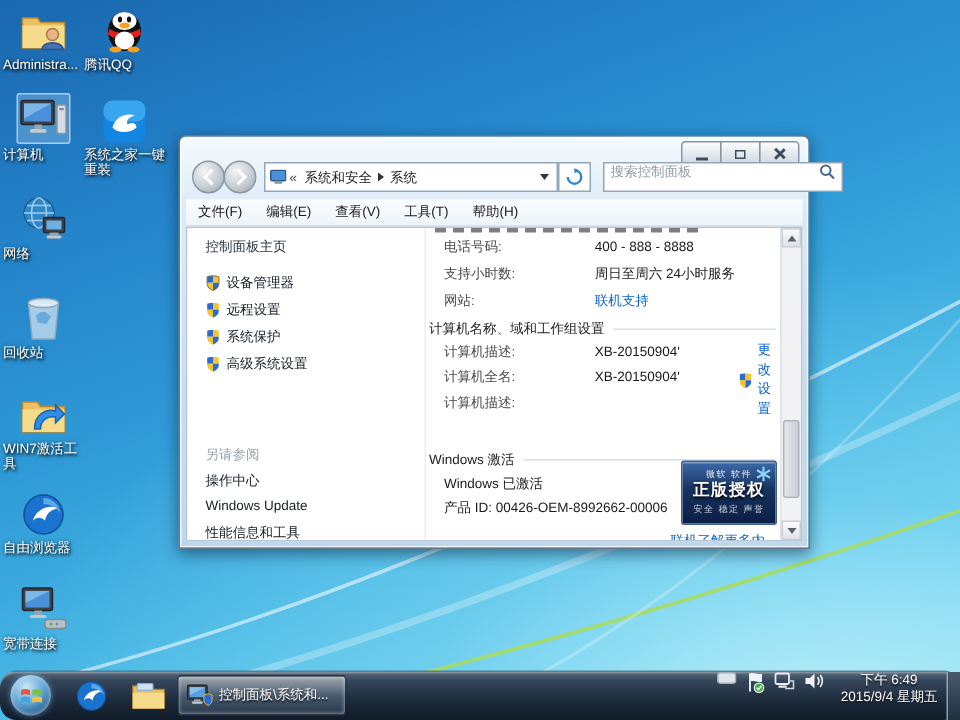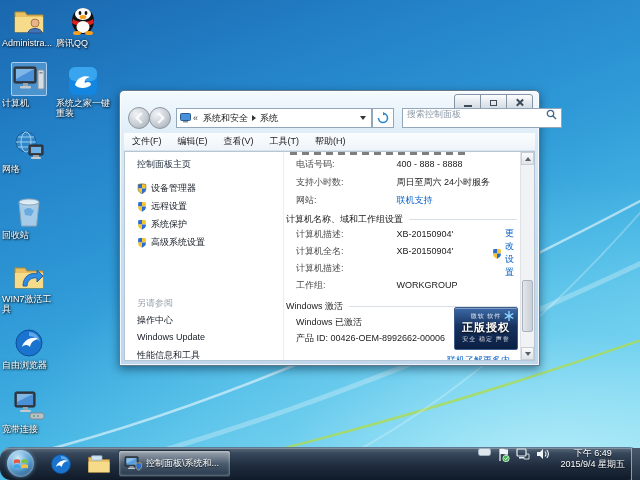--- a/index.html
+++ b/index.html
@@ -404,24 +404,20 @@
             </span>
           <span class="link">更改设置</span>
         </div>
         <div class="row" style="top:93px">
           <span class="rlabel">计算机全名:</span>
           <span class="rvalue">XB-20150904'</span>
         </div>
         <div class="row" style="top:110px">
           <span class="rlabel">计算机描述:</span>
           <span class="rvalue"></span>
-        </div>
-        <div class="row" style="top:127px">
-          <span class="rlabel">工作组:</span>
-          <span class="rvalue">WORKGROUP</span>
         </div>
 
         <div class="sect" style="top:148px">
           <span>Windows 激活</span>
             <span class="rule"></span>
         </div>
 
         <div class="row" style="top:164px">
           <span class="rvalue">Windows 已激活</span>
         </div>

